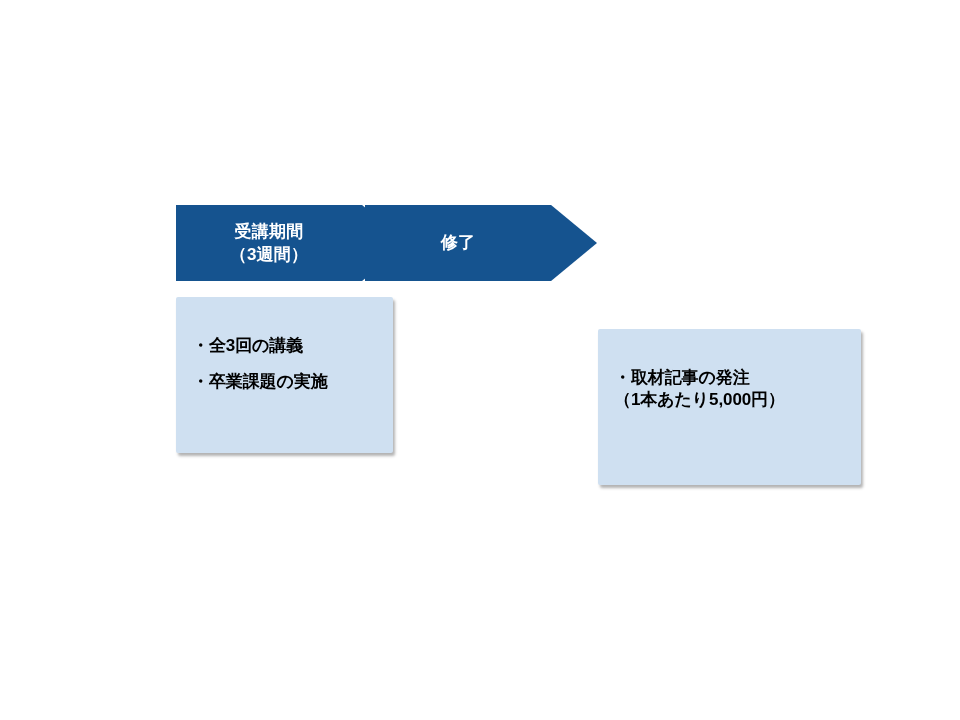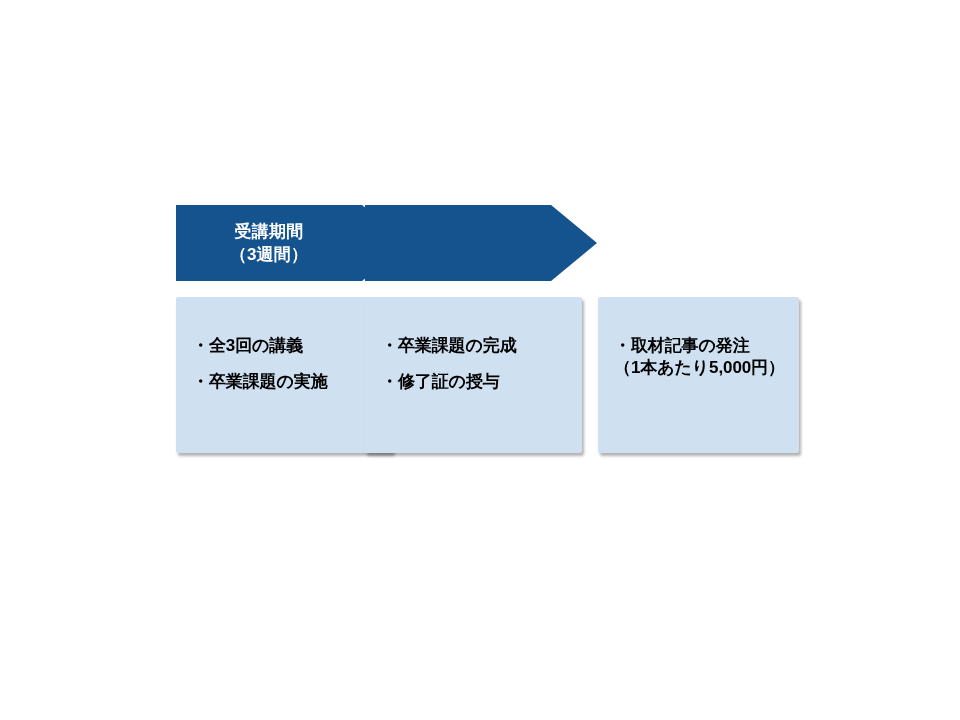--- a/index.html
+++ b/index.html
@@ -85,21 +85,21 @@
     left: 0;
     top: 92px;
     width: 217px;
     height: 156px;
     background: #CFE0F1;
     border-radius: 2px;
     box-shadow: 2px 3px 3px rgba(0,0,0,0.30);
     box-sizing: border-box;
     padding: 38px 10px 10px 16px;
   }
-  .stage-3 .card { width: 201px; }
+  .stage-3 .card { width: 263px; margin-top: 32px; }
 
   .bullet-list {
     margin: 0;
     padding: 0;
     list-style: none;
   }
   .bullet-item {
     color: #000000;
     font-weight: bold;
     font-size: 17px;
@@ -133,28 +133,25 @@
           <li class="bullet-item">・卒業課題の実施</li>
         </ul>
       </div>
 
     </div>
 
     <div class="stage stage-2">
 
       <div class="chevron">
         <div class="chevron-shape"></div>
+        <div class="chevron-label">
+          <span class="chevron-line">修了</span>
+        </div>
       </div>
 
-      <div class="card">
-        <ul class="bullet-list">
-          <li class="bullet-item">・卒業課題の完成</li>
-          <li class="bullet-item">・修了証の授与</li>
-        </ul>
-      </div>
 
     </div>
 
     <div class="stage stage-3">
 
 
       <div class="card">
         <ul class="bullet-list">
           <li class="bullet-item">・取材記事の発注
 （1本あたり5,000円）</li>

